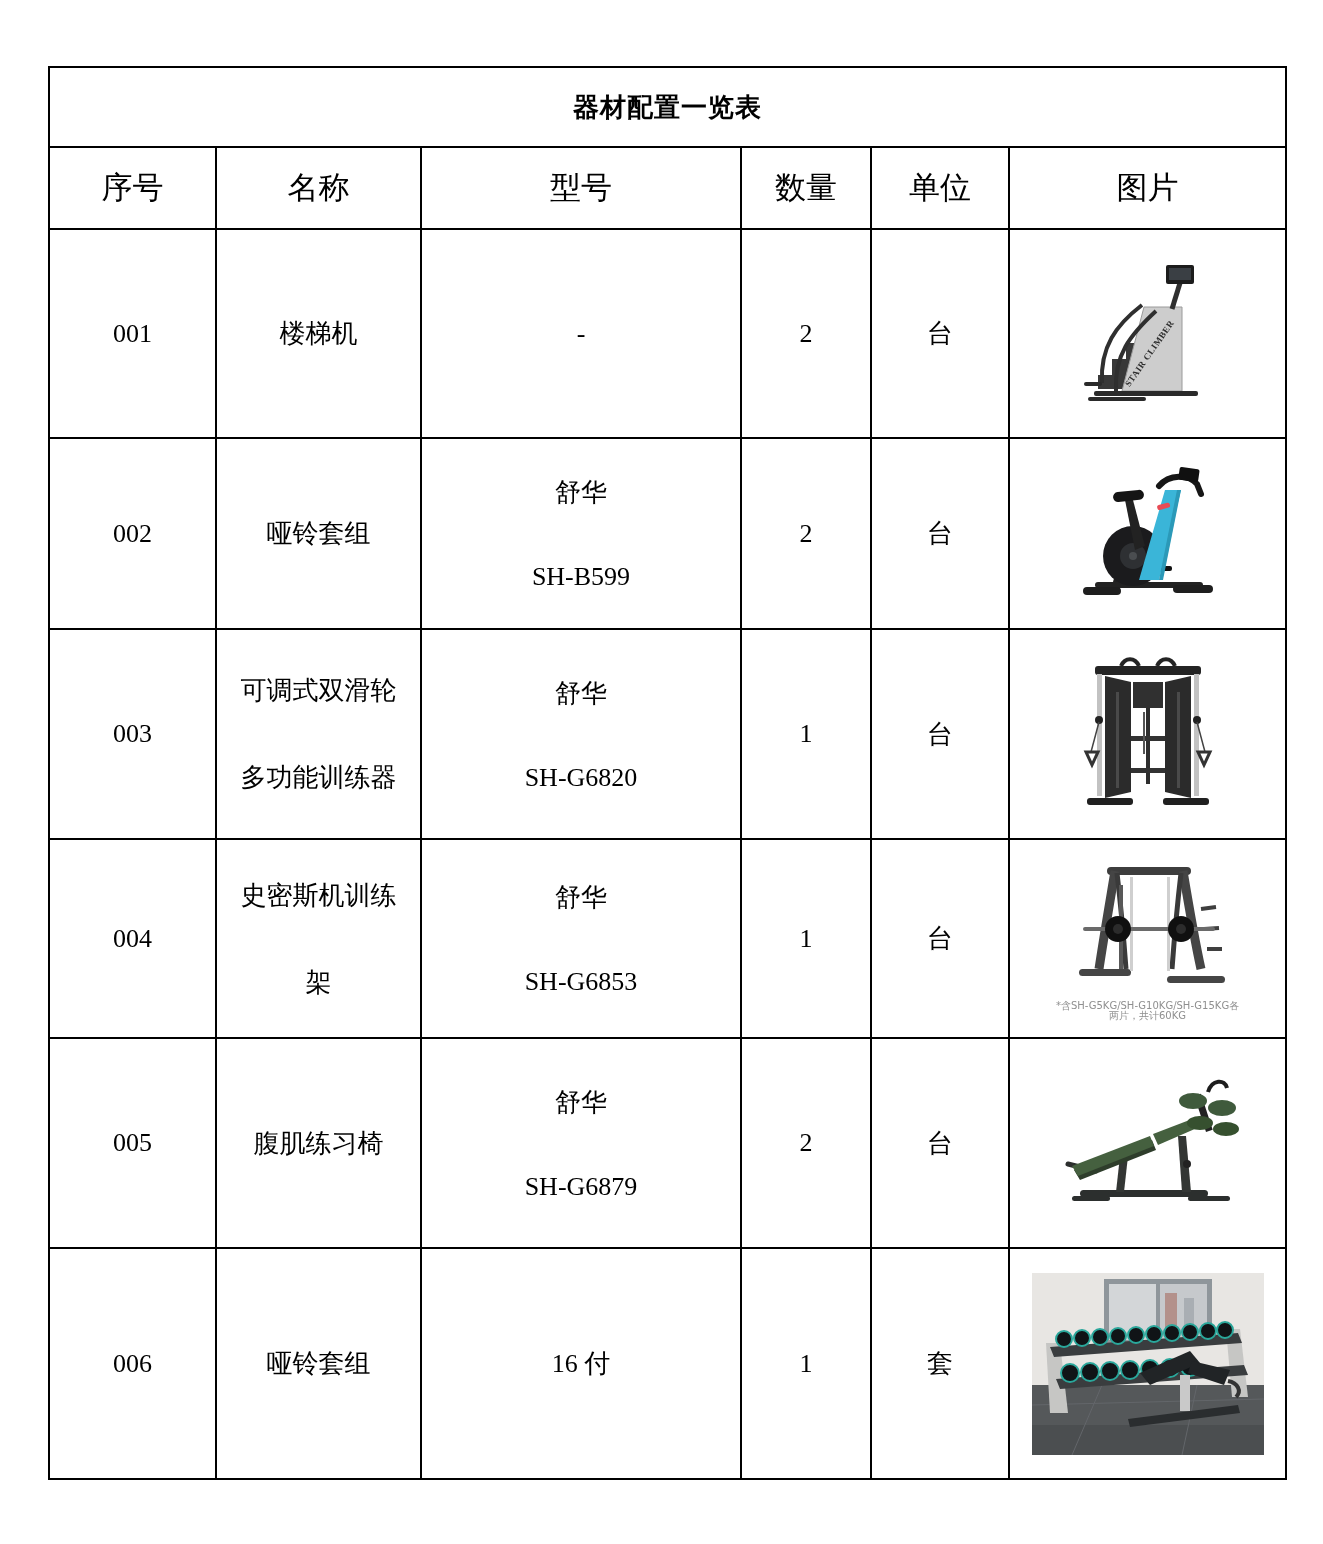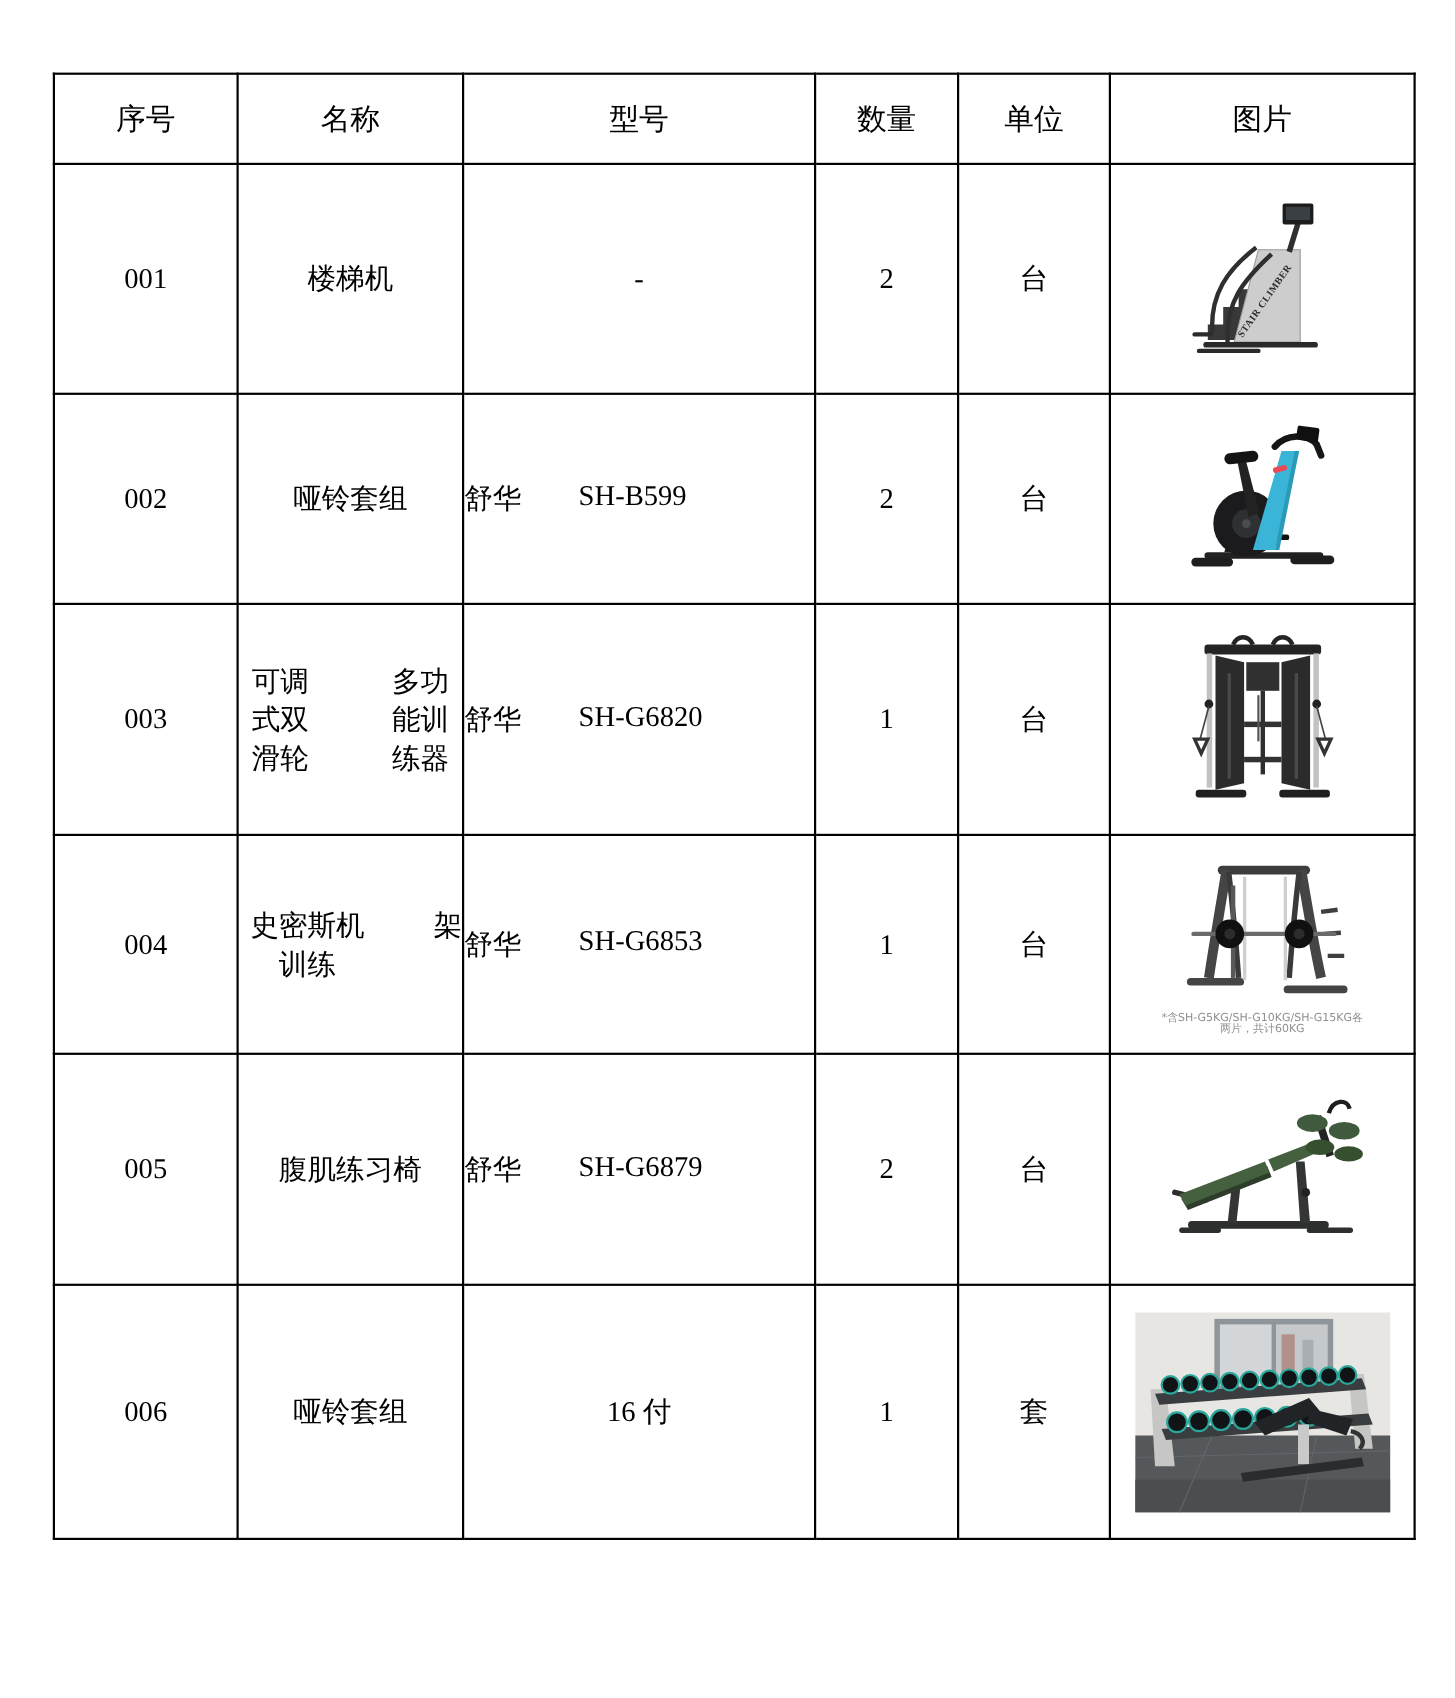--- a/index.html
+++ b/index.html
@@ -16,28 +16,28 @@
   }
   table.equip td{
     border:2px solid #000;
     text-align:center;
     vertical-align:middle;
     padding:0;
     font-size:26px;
     overflow:hidden;
   }
   td.title-cell{height:78px;font-size:36px;font-weight:bold;letter-spacing:1px;}
-  tr.row-head td{height:80px;font-size:27px;}
+  tr.row-head td{height:80px;font-size:31px;}
   tr.r1 td{height:207px;}
   tr.r2 td{height:189px;}
   tr.r3 td{height:208px;}
   tr.r4 td{height:197px;}
   tr.r5 td{height:208px;}
   tr.r6 td{height:229px;margin-left:15px;}
-  .stack{display:flex;flex-direction:row;gap:52px;}
+  .stack{display:flex;flex-direction:column;gap:52px;}
   .img-wrap{display:flex;flex-direction:column;align-items:center;justify-content:center;}
   .img-caption{
     font-family:"DejaVu Sans","Liberation Sans",sans-serif;
     font-size:10px;color:#8f8f8f;line-height:1;
     width:185px;text-align:center;margin-top:2px;
   }
 </style>
 </head>
 <body>
 
@@ -45,20 +45,23 @@
   <colgroup>
     <col style="width:167px">
       <col style="width:205px">
       <col style="width:320px">
     <col style="width:130px">
       <col style="width:138px">
       <col style="width:277px">
   </colgroup>
 
   <tbody>
+      <tr>
+    <td colspan="6" class="title-cell">器材配置一览表</td>
+  </tr>
 
   <tr class="row-head">
     <td>序号</td>
     <td>名称</td>
     <td>型号</td>
     <td>数量</td>
     <td>单位</td>
     <td>图片</td>
   </tr>
 

